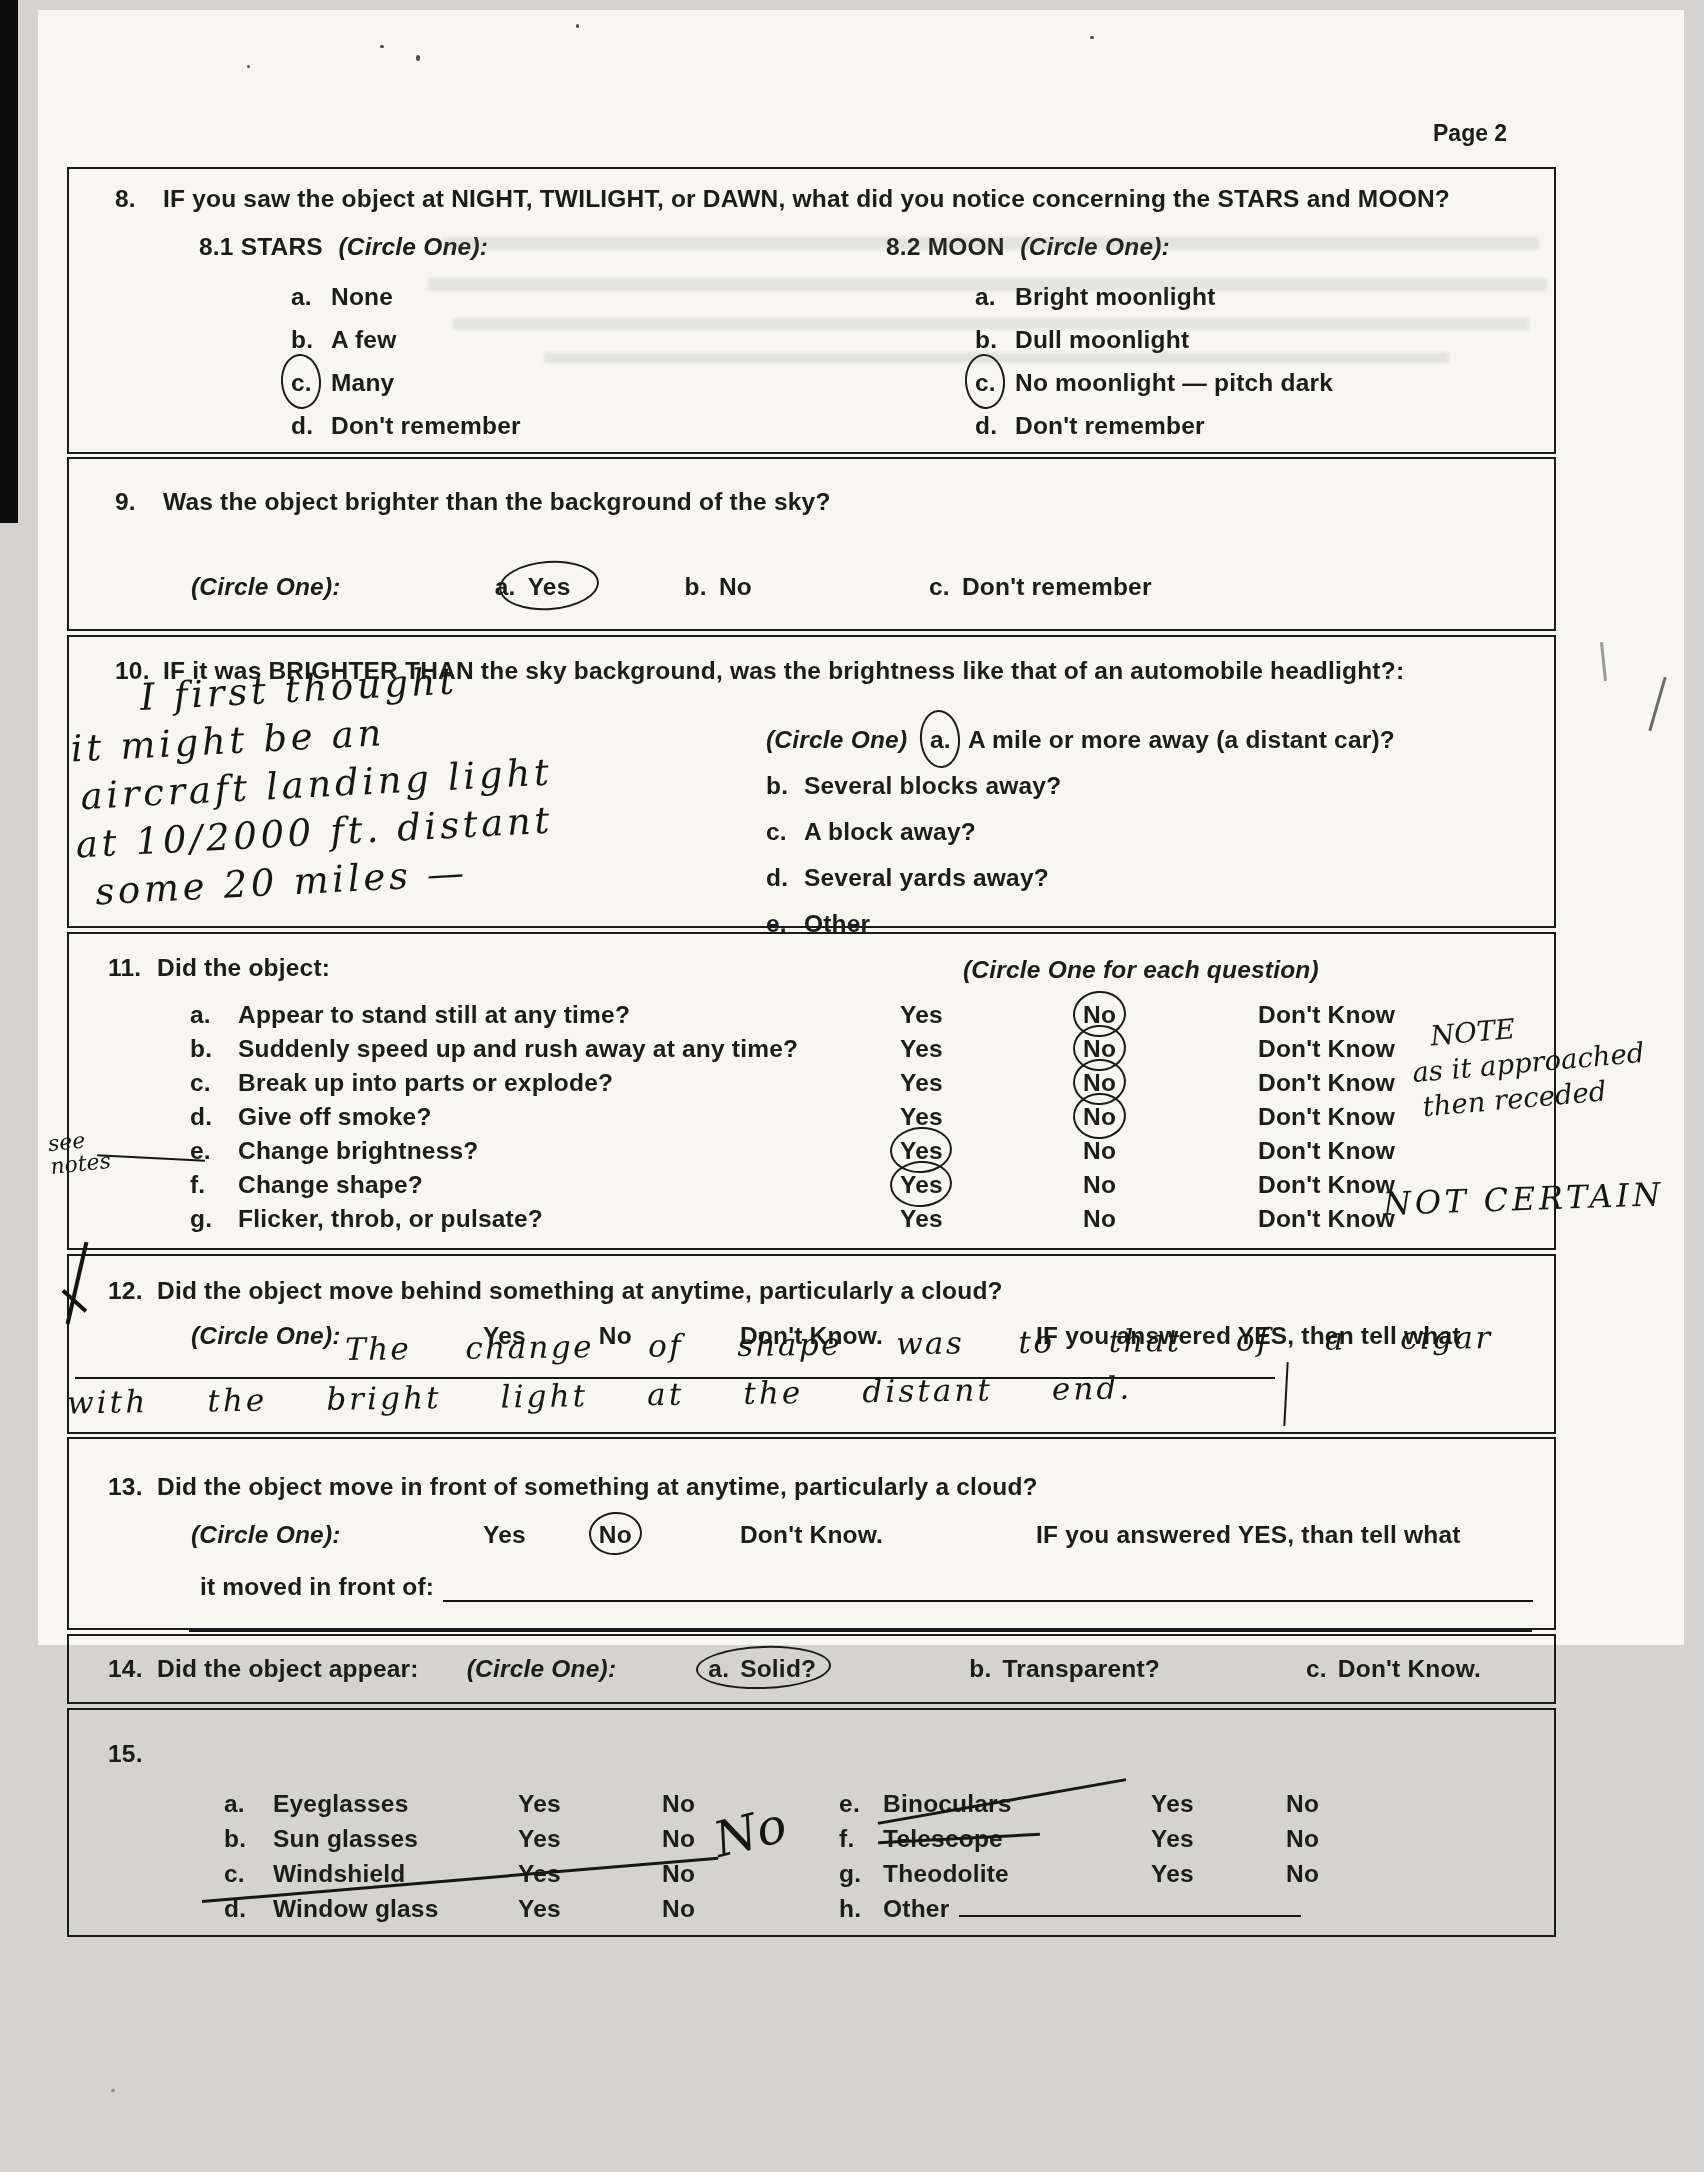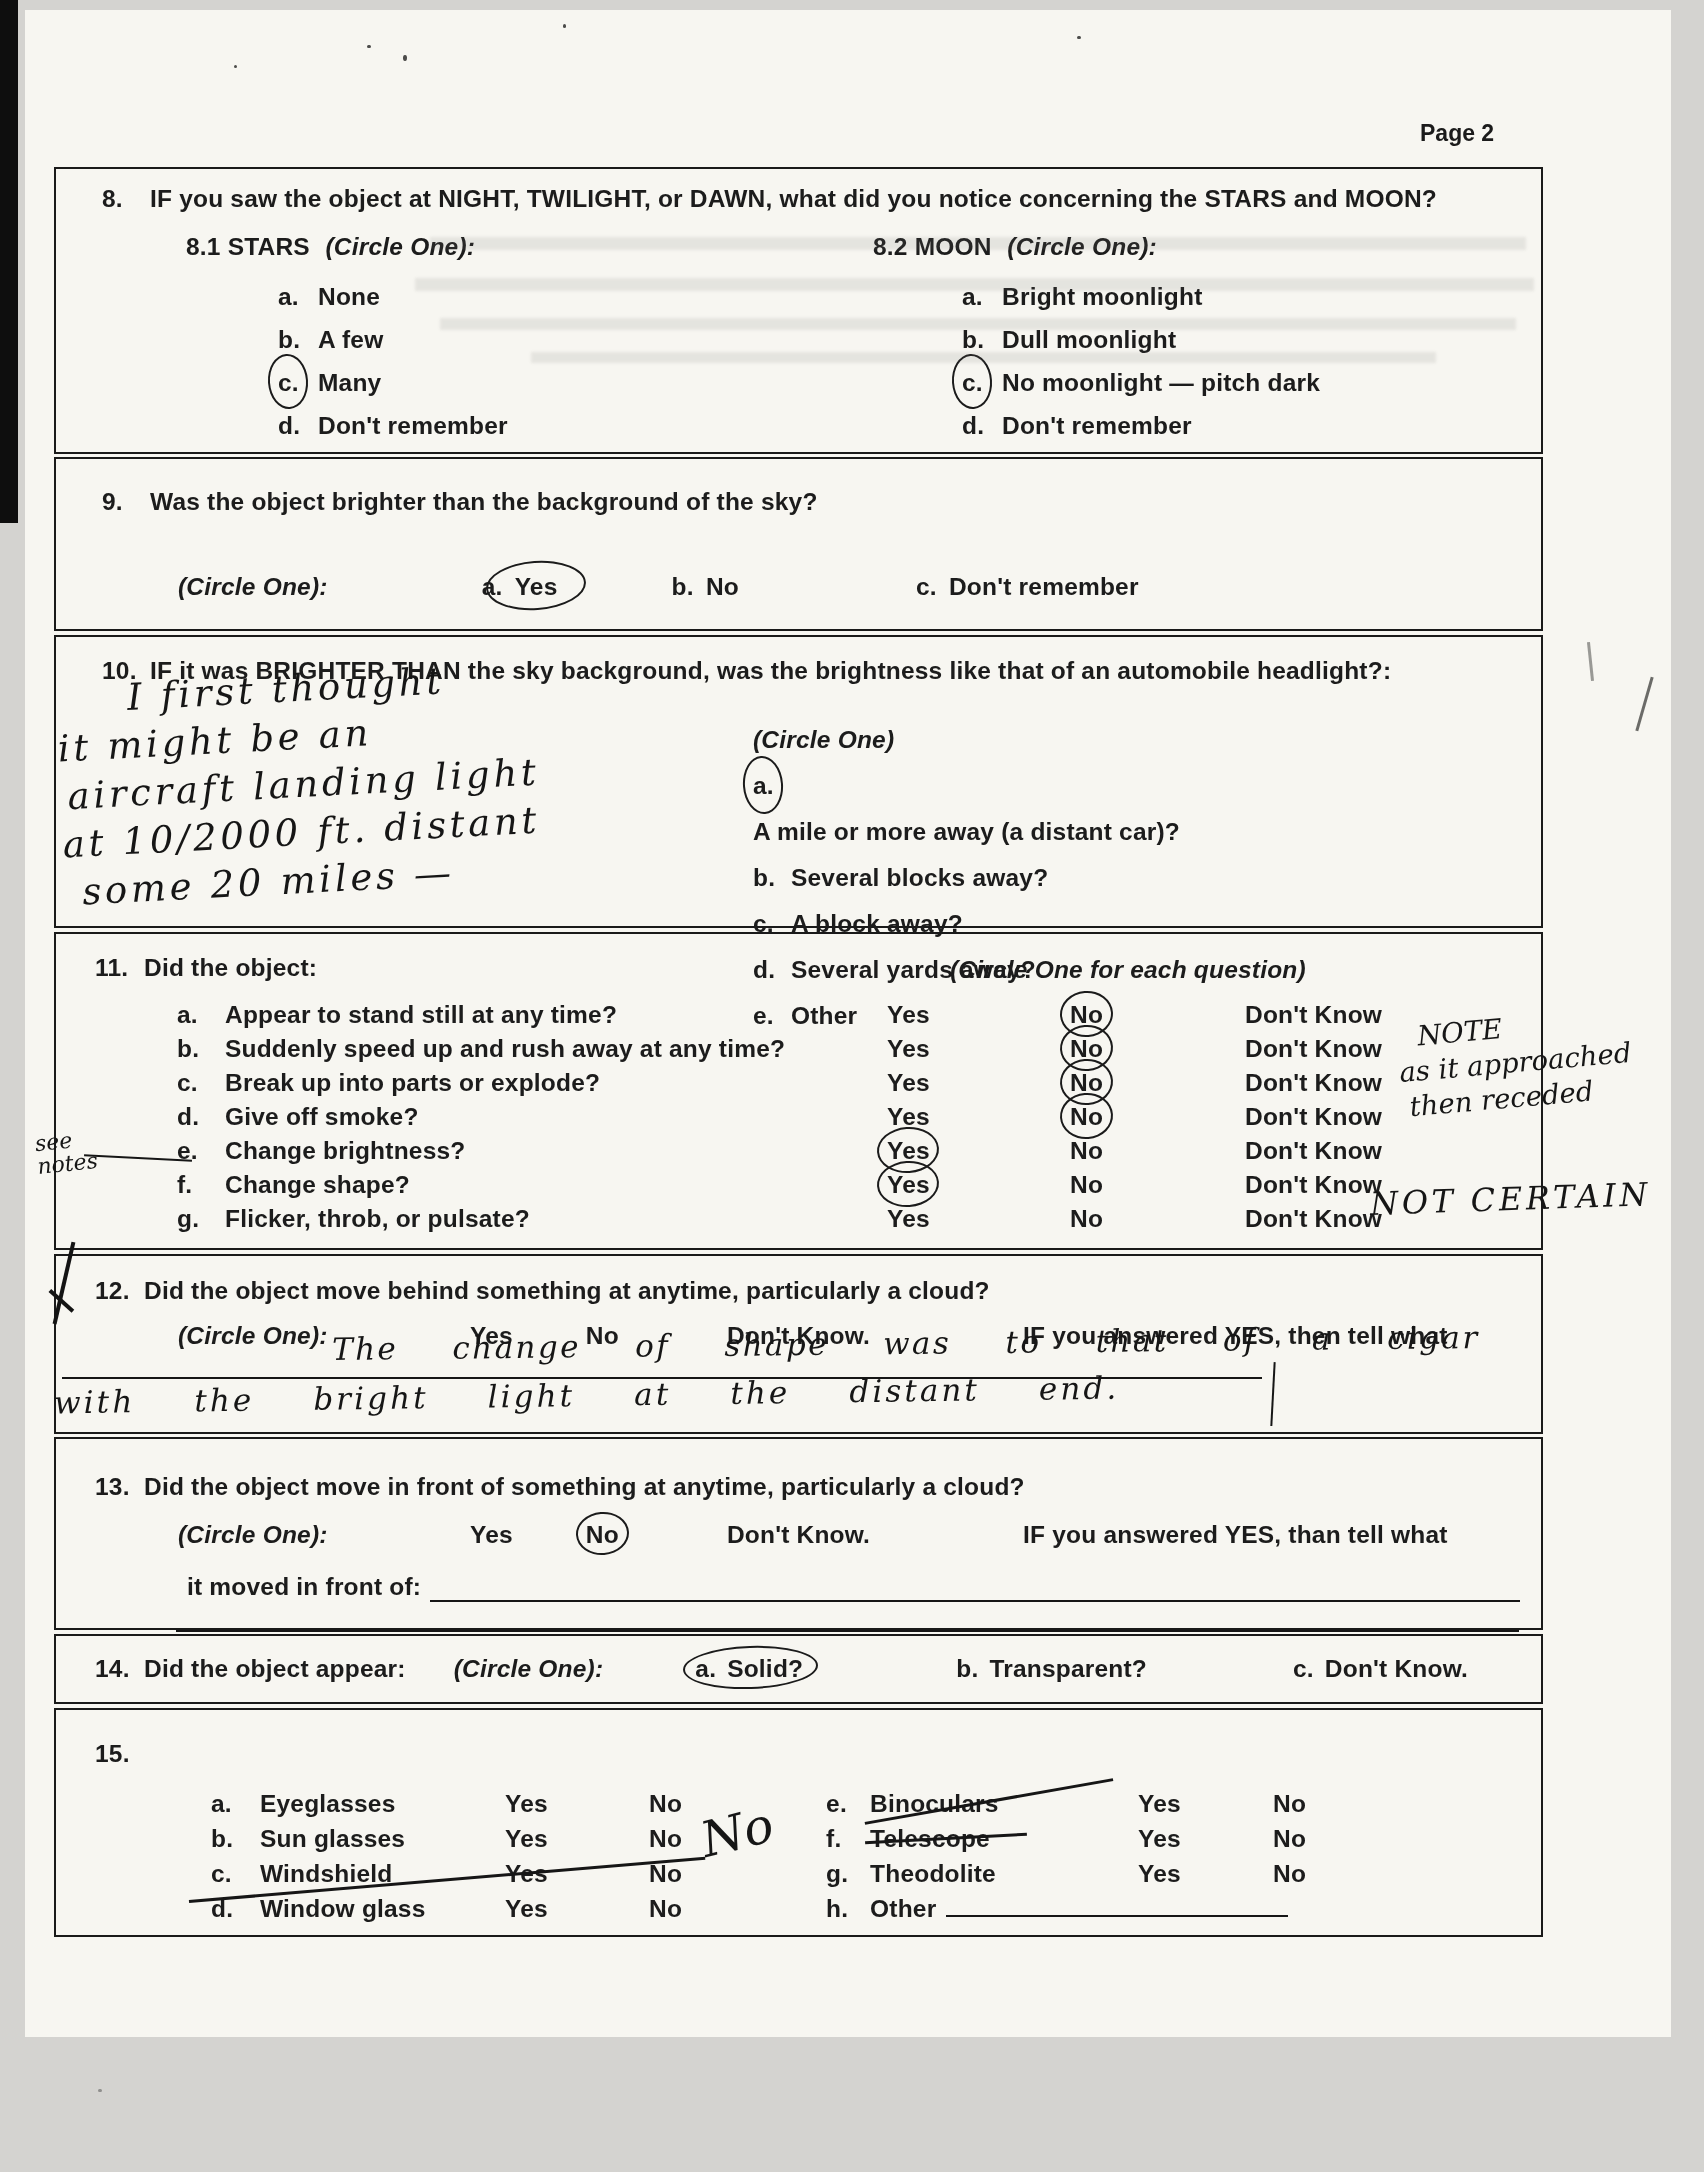--- a/index.html
+++ b/index.html
@@ -1,19 +1,19 @@
 <!DOCTYPE html>
 <html style="font-size:9.8px"><head>
 <meta charset="utf-8">
 <style>
   html,body{margin:0;padding:0;}
   *{box-sizing:border-box;}
   body{background:#b9b8b5;}
   .scan{position:relative;width:1705px;height:2172px;background:#d4d3d0;overflow:hidden;}
-  .page{position:absolute;left:25px;top:9.8px;width:1646px;height:2027px;background:#f7f6f1;}
+  .page{position:absolute;left:38px;top:9.8px;width:1646px;height:1635px;background:#f7f6f1;}
   .edge-strip{position:absolute;left:0;top:0;width:18.3px;height:523px;background:#0e0e0e;}
   .page-label{position:absolute;left:1395px;top:110px;font:bold 23px "Liberation Sans",sans-serif;color:#1b1b1b;}
 
   .form{position:absolute;left:29px;top:157px;width:1489px;font-family:"Liberation Sans",sans-serif;
         font-weight:bold;font-size:24.5px;color:#1c1c1c;letter-spacing:0.2px;}
   .box{border:2.4px solid #1a1a1a;margin-top:3.7px;position:relative;background:transparent;}
   .box:first-child{margin-top:0;}
   .it{font-style:italic;}
   .qline{display:flex;padding-left:46px;line-height:31px;}
   .qnum{flex:none;width:48px;}
@@ -42,21 +42,21 @@
 
   
   .q9{height:174px;padding-top:27px;}
   .q9 .row{display:flex;align-items:baseline;padding-left:122px;margin-top:56px;}
   .mlA{margin-left:154px;}.mlB{margin-left:114px;}.mlC{margin-left:177px;}
 
   
   .q10{height:293px;padding-top:18.3px;}
   .q10 .opts{margin-top:31px;}
   .q10 .row{line-height:46px;padding-left:697px;display:flex;}
-  .q10 .row.first{flex-direction:column;}
+  .q10 .row.first{}
   .q10 .co{flex:none;width:164px;}
   .q10 .letr{flex:none;width:38px;}
 
   
   .q11{height:318px;padding-top:18.3px;}
   .q11 .qline{padding-left:39px;}
   .q11 .instruction{position:absolute;left:894px;top:22px;text-align:right;}
   .q11 .rows{margin-top:14.7px;}
   .q11 .rowg{display:grid;grid-template-columns:48px 662px 183px 175px auto;padding-left:121px;line-height:34px;}
 

